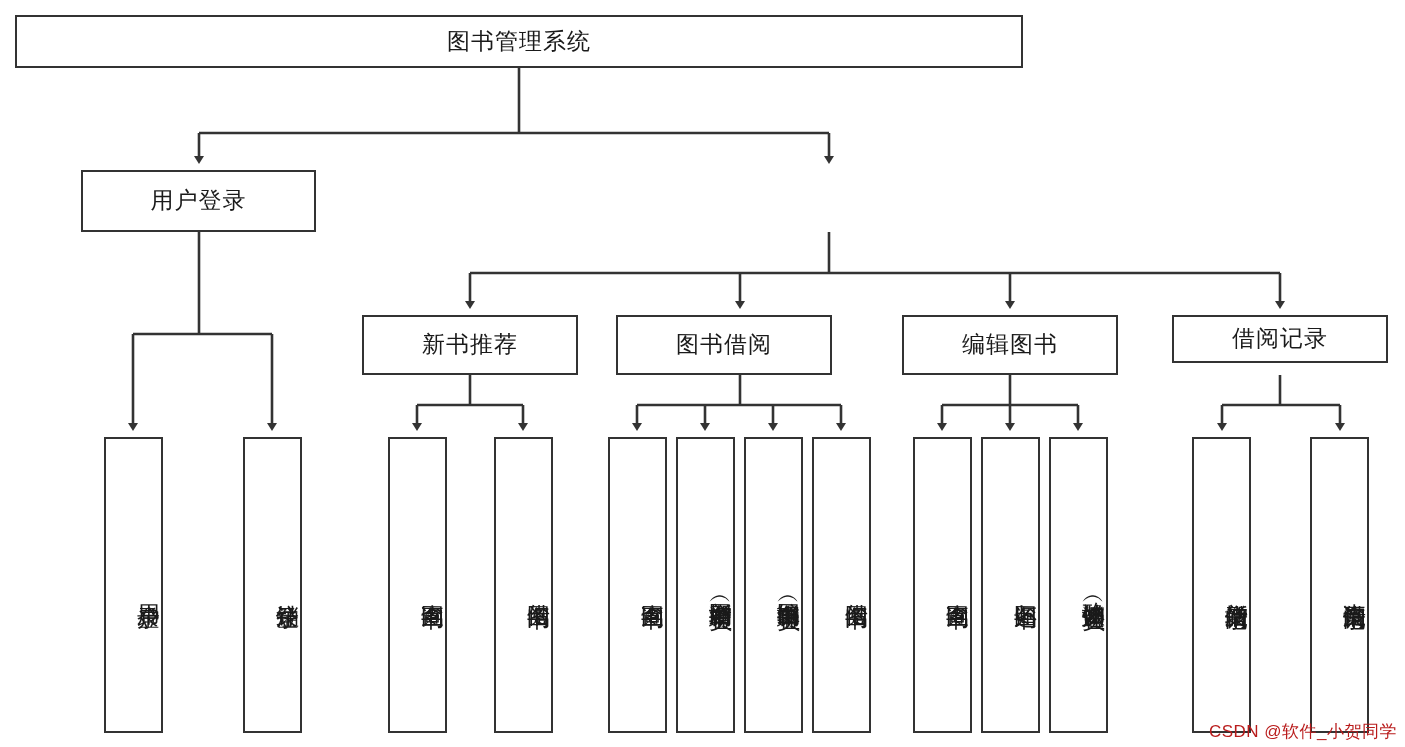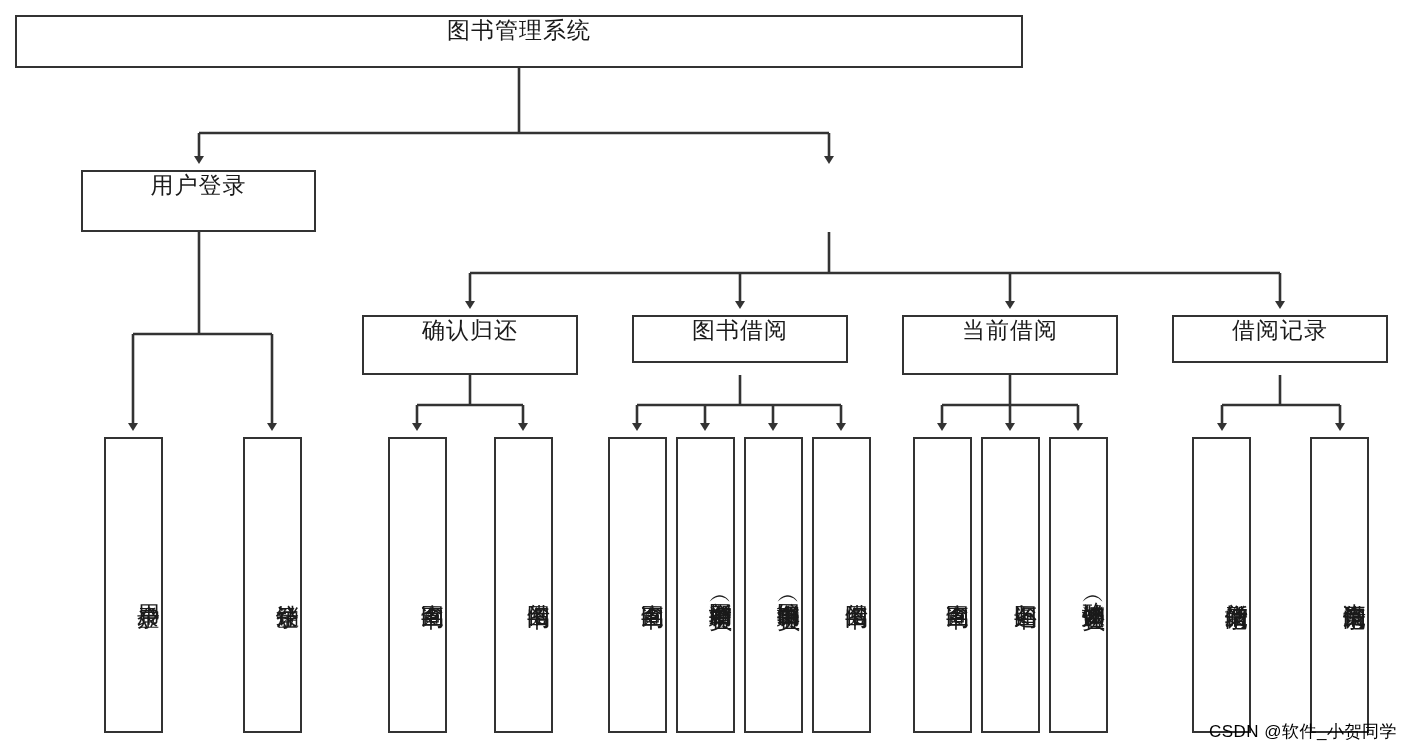--- a/index.html
+++ b/index.html
@@ -24,20 +24,21 @@
     width: 1405px;
     height: 747px;
     pointer-events: none;
   }
   .node {
     position: absolute;
     box-sizing: border-box;
     background: #ffffff;
     border: 2px solid #333333;
     display: flex;
+    align-items: center;
     justify-content: center;
     color: #1a1a1a;
   }
   .node-h {
     font-size: 23px;
     letter-spacing: 1px;
     line-height: 1.2;
     white-space: nowrap;
   }
   .node-v {
@@ -57,21 +58,21 @@
     text-align: left;
   }
   .label-h {
     display: block;
   }
   .watermark {
     position: absolute;
     right: 8px;
     bottom: 4px;
     font-size: 17px;
-    color: #000000;
+    color: #b91c1c;
     white-space: nowrap;
     letter-spacing: 0.5px;
   }
 </style>
 </head>
 <body>
 
 <div id="canvas">
 
   <svg class="wires" viewBox="0 0 1405 747" xmlns="http://www.w3.org/2000/svg">
@@ -126,27 +127,27 @@
 
   <div class="node node-h" style="left:15px; top:15px; width:1008px; height:53px;">
     <span class="label-h">图书管理系统</span>
   </div>
 
   <div class="node node-h" style="left:81px; top:170px; width:235px; height:62px;">
     <span class="label-h">用户登录</span>
   </div>
 
   <div class="node node-h" style="left:362px; top:315px; width:216px; height:60px;">
-    <span class="label-h">确认归还</span>
+    <span class="label-h">新书推荐</span>
   </div>
-  <div class="node node-h" style="left:632px; top:315px; width:216px; height:48px;">
+  <div class="node node-h" style="left:616px; top:315px; width:216px; height:60px;">
     <span class="label-h">图书借阅</span>
   </div>
   <div class="node node-h" style="left:902px; top:315px; width:216px; height:60px;">
-    <span class="label-h">当前借阅</span>
+    <span class="label-h">编辑图书</span>
   </div>
   <div class="node node-h" style="left:1172px; top:315px; width:216px; height:48px;">
     <span class="label-h">借阅记录</span>
   </div>
 
   <div class="node node-v" style="left:104px; top:437px; width:59px; height:296px;">
     <span class="vlabel">用户登录</span>
   </div>
   <div class="node node-v" style="left:243px; top:437px; width:59px; height:296px;">
     <span class="vlabel">注销登录</span>

